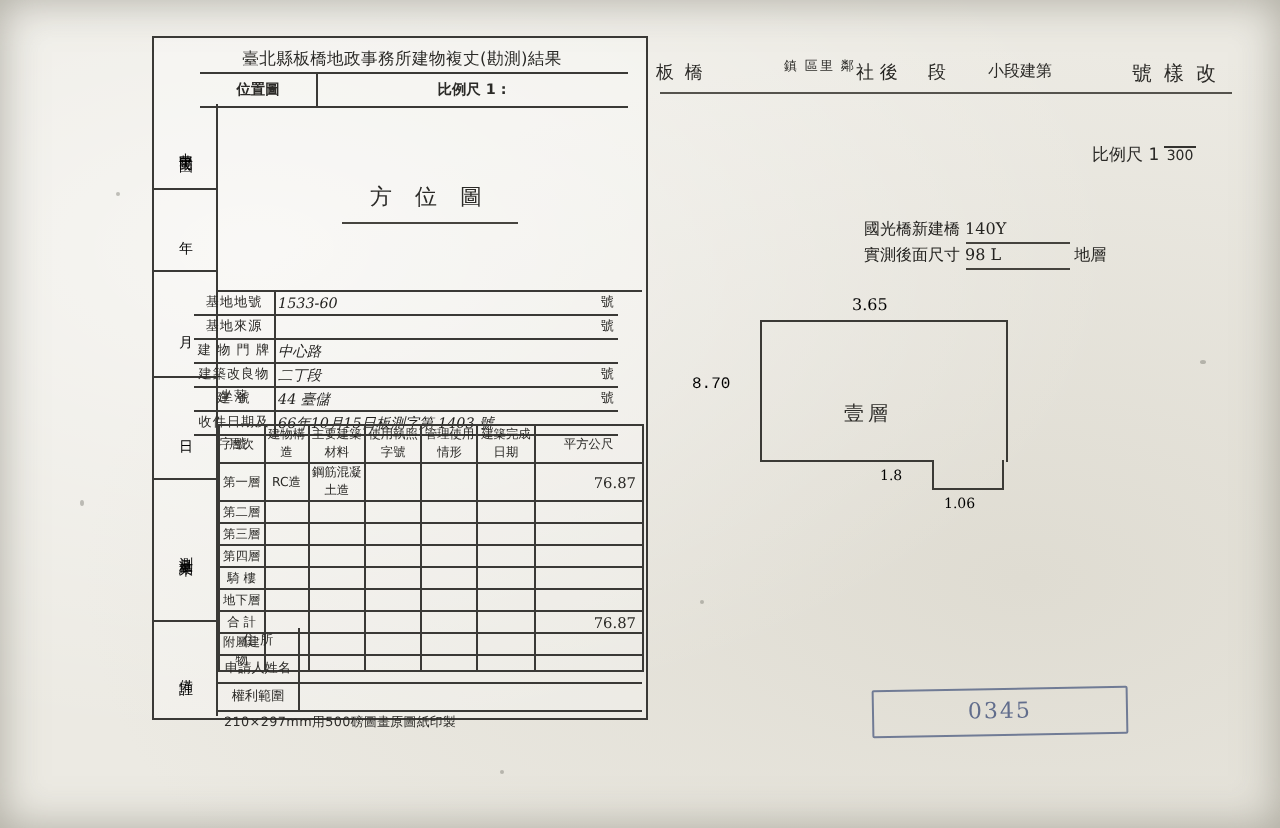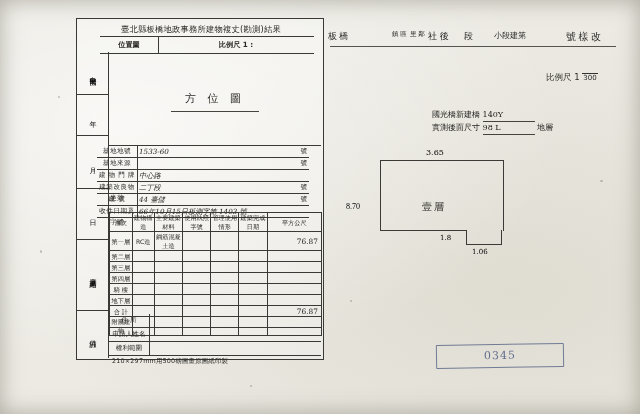--- a/index.html
+++ b/index.html
@@ -245,21 +245,21 @@
     left: 330px;
     top: 46px;
     width: 286px;
     border-bottom: 1px solid #55534d;
   }
   .rh-item {
     position: absolute;
     top: 30px;
     font-size: 9px;
     white-space: nowrap;
-    font-family: Liberation Serif, serif;
+    font-family: Liberation Mono, monospace;
   }
   .handwrite {
     font-family: "DejaVu Serif", serif;
     color: #23221f;
   }
   #scale-note {
     position: absolute;
     left: 498px;
     top: 72px;
     font-size: 8.5px;
@@ -330,23 +330,23 @@
     border-left: 1px solid #3b3a36;
   }
   #sketch .dim-top {
     position: absolute;
     left: 46px; top: -12px;
     font-size: 8px;
     font-family: "DejaVu Serif", serif;
   }
   #sketch .dim-left {
     position: absolute;
-    left: -34px; top: 42px;
+    left: -34px; top: 28px;
     font-size: 8px;
-    font-family: Liberation Serif, serif;
+    font-family: Liberation Mono, monospace;
   }
   #sketch .dim-b1 {
     position: absolute;
     left: 60px; top: 74px;
     font-size: 7px;
     font-family: "DejaVu Serif", serif;
   }
   #sketch .dim-b2 {
     position: absolute;
     left: 92px; top: 88px;

